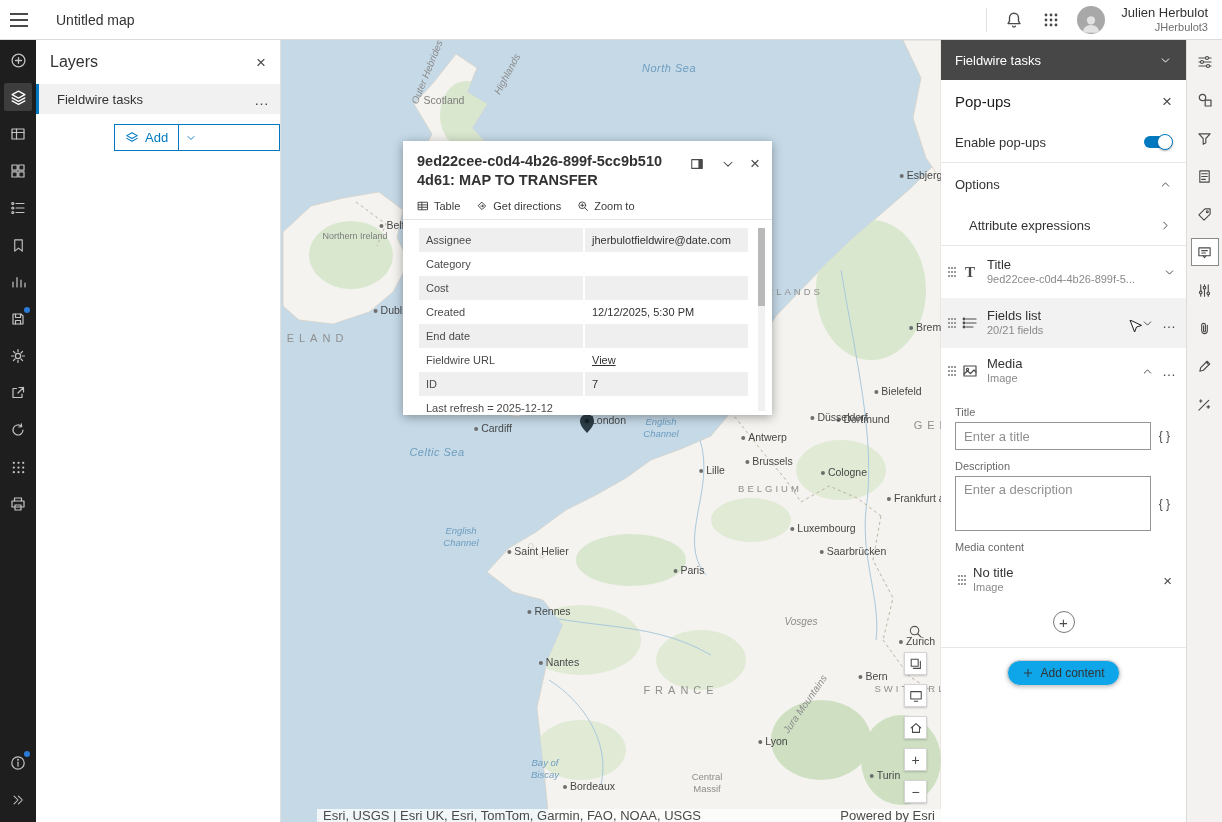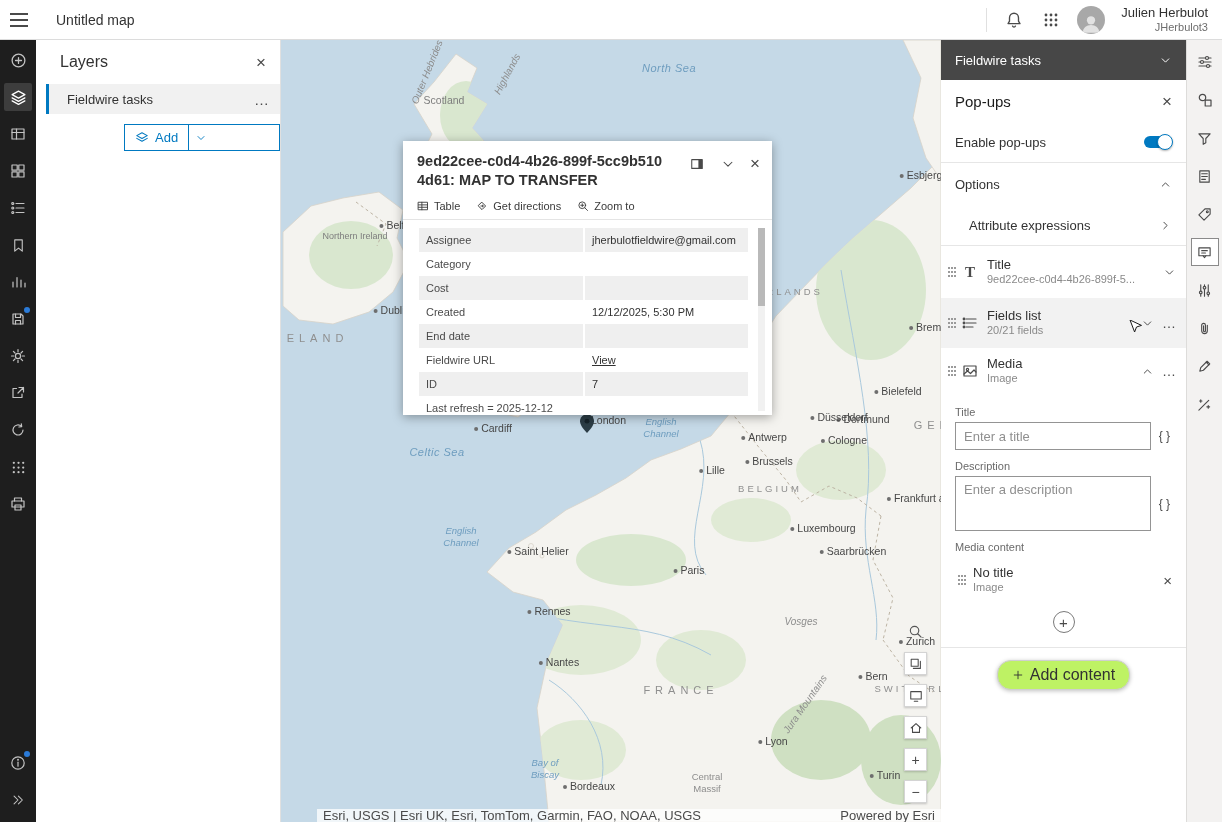--- a/index.html
+++ b/index.html
@@ -28,21 +28,21 @@
   .rail-btn.active { background:#3d3d3d; color:#fff; }
   .rail-btn .ndot { position:absolute; top:2px; right:2px; width:6px; height:6px; border-radius:50%; background:#2b7bd8; }
   .rail-spacer { margin-top:auto; }
   .right-rail { width:36px; background:#f3f2f1; border-left:1px solid #dddcda; display:flex; flex-direction:column; align-items:center; padding:8px 0; gap:10px; flex:0 0 auto; }
   .rrail-btn { width:28px; height:28px; border:1px solid transparent; background:transparent; color:#4a4a4a; display:flex; align-items:center; justify-content:center; cursor:pointer; }
   .rrail-btn.selected { background:#fff; border:1px solid #8a8a8a; }
 
   .ic { stroke:currentColor; fill:none; stroke-width:1.2; stroke-linecap:round; stroke-linejoin:round; display:block; }
 
   
-  .layers-panel { width:245px; background:#fff; border-right:1px solid #e0e0e0; flex:0 0 auto; display:flex; flex-direction:column;padding-left:10px; }
+  .layers-panel { width:245px; background:#fff; border-right:1px solid #e0e0e0; flex:0 0 auto; display:flex; flex-direction:column; }
   .lp-header { height:44px; display:flex; align-items:center; padding:0 14px; }
   .lp-title { font-size:16px; color:#323232; }
   .x-btn { margin-left:auto; background:none; border:none; font-size:17px; color:#4a4a4a; cursor:pointer; line-height:1; }
   .layer-item { height:30px; background:#f1f1f1; border-left:3px solid #0079c1; display:flex; align-items:center; padding:0 10px 0 18px; }
   .layer-name { font-size:13px; color:#323232; }
   .ellipsis-btn { margin-left:auto; background:none; border:none; color:#4a4a4a; font-size:15px; letter-spacing:1px; cursor:pointer; line-height:1; }
   .add-row { padding:10px 0 0 78px; }
   .add-btn { display:flex; align-items:stretch; height:27px; border:1px solid #0079c1; background:#fff; color:#0079c1; cursor:pointer; padding:0; }
   .add-main { display:flex; align-items:center; gap:6px; padding:0 10px; font-size:13px; color:#0079c1; }
   .add-sep { width:1px; background:#0079c1; }
@@ -119,21 +119,21 @@
   .txt-area { flex:1; height:55px; border:1px solid #949494; padding:5px 8px; font-size:13px; font-family:"Liberation Sans", sans-serif; resize:none; }
   .txt-input::placeholder, .txt-area::placeholder { color:#8f8f8f; }
   .braces-btn { background:none; border:none; font-size:12px; color:#4a4a4a; cursor:pointer; padding:6px 2px; }
   .media-item { display:flex; align-items:center; margin-top:8px; padding:4px 0; }
   .mi-texts { line-height:1.25; margin-left:4px; }
   .mi-title { font-size:13px; color:#323232; }
   .mi-sub { font-size:11px; color:#8a8a8a; }
   .media-item .x-btn { font-size:15px; }
   .add-circle { width:22px; height:22px; border-radius:50%; border:1px solid #7a7a7a; background:#fff; color:#4a4a4a; font-size:15px; line-height:1; display:flex; align-items:center; justify-content:center; margin:12px auto 14px; cursor:pointer; }
   .add-content-wrap { border-top:1px solid #e6e6e6; padding:12px 0; display:flex; justify-content:center; }
-  .add-content-btn { display:flex; align-items:center; gap:6px; background:#bef264; border:1px solid #cfcfcf; border-radius:14px; box-shadow:0 1px 4px rgba(0,0,0,.25); padding:5px 14px; font-size:16px; color:#323232; cursor:pointer; }
+  .add-content-btn { display:flex; align-items:center; gap:6px; background:#0ea5e9; border:1px solid #cfcfcf; border-radius:14px; box-shadow:0 1px 4px rgba(0,0,0,.25); padding:5px 14px; font-size:12px; color:#323232; cursor:pointer; }
   .cursor-icon { position:absolute; left:188px; top:22px; }
 </style>
 </head>
 <body>
 
 <div class="app">
 
   <header class="topbar">
     <button class="hamburger">
         <span></span>
@@ -381,21 +381,21 @@
           <div class="mlabel water2" style="left: 380px; top: 388px;">English Channel</div>
           <div class="mlabel water2" style="left: 180px; top: 497px;">English Channel</div>
           <div class="mlabel city" style="left: 257px; top: 511px;"><span class="cdot"></span>Saint Helier</div>
           <div class="mlabel country-sm" style="left: 490px; top: 251px;">NETHERLANDS</div>
           <div class="mlabel city" style="left: 483px; top: 397px;"><span class="cdot"></span>Antwerp</div>
           <div class="mlabel city" style="left: 488px; top: 421px;"><span class="cdot"></span>Brussels</div>
           <div class="mlabel city" style="left: 431px; top: 430px;"><span class="cdot"></span>Lille</div>
           <div class="mlabel country-sm" style="left: 489px; top: 448px;">BELGIUM</div>
           <div class="mlabel city" style="left: 582px; top: 379px;"><span class="cdot"></span>Dortmund</div>
           <div class="mlabel city" style="left: 558px; top: 377px;"><span class="cdot"></span>Düsseldorf</div>
-          <div class="mlabel city" style="left: 563px; top: 400px;"><span class="cdot"></span>Cologne</div>
+          <div class="mlabel city" style="left: 563px; top: 432px;"><span class="cdot"></span>Cologne</div>
           <div class="mlabel city" style="left: 617px; top: 351px;"><span class="cdot"></span>Bielefeld</div>
           <div class="mlabel country" style="left: 678px; top: 385px;">GERMANY</div>
           <div class="mlabel city" style="left: 640px; top: 135px;"><span class="cdot"></span>Esbjerg</div>
           <div class="mlabel city" style="left: 650px; top: 287px;"><span class="cdot"></span>Bremen</div>
           <div class="mlabel city" style="left: 652px; top: 458px;"><span class="cdot"></span>Frankfurt am Main</div>
           <div class="mlabel city" style="left: 542px; top: 488px;"><span class="cdot"></span>Luxembourg</div>
           <div class="mlabel city" style="left: 572px; top: 511px;"><span class="cdot"></span>Saarbrücken</div>
           <div class="mlabel city" style="left: 408px; top: 530px;"><span class="cdot"></span>Paris</div>
           <div class="mlabel city" style="left: 268px; top: 571px;"><span class="cdot"></span>Rennes</div>
           <div class="mlabel city" style="left: 278px; top: 622px;"><span class="cdot"></span>Nantes</div>
@@ -455,21 +455,21 @@
                 <circle cx="7" cy="7" r="4.5"></circle>
                 <path d="M10.4 10.4L14 14M5 7h4M7 5v4"></path>
               </svg>
             <span>Zoom to</span>
           </button>
         </div>
         <div class="popup-body">
           <div>
               <div class="prow alt">
                 <div class="pcell plabel">Assignee</div>
-                <div class="pcell pvalue">jherbulotfieldwire@gmail.com</div>
+                <div class="pcell pvalue">jherbulotfieldwire@date.com</div>
               </div>
               <div class="prow">
                 <div class="pcell plabel">Category</div>
                 <div class="pcell pvalue"></div>
               </div>
               <div class="prow alt">
                 <div class="pcell plabel">Cost</div>
                 <div class="pcell pvalue"></div>
               </div>
               <div class="prow">

